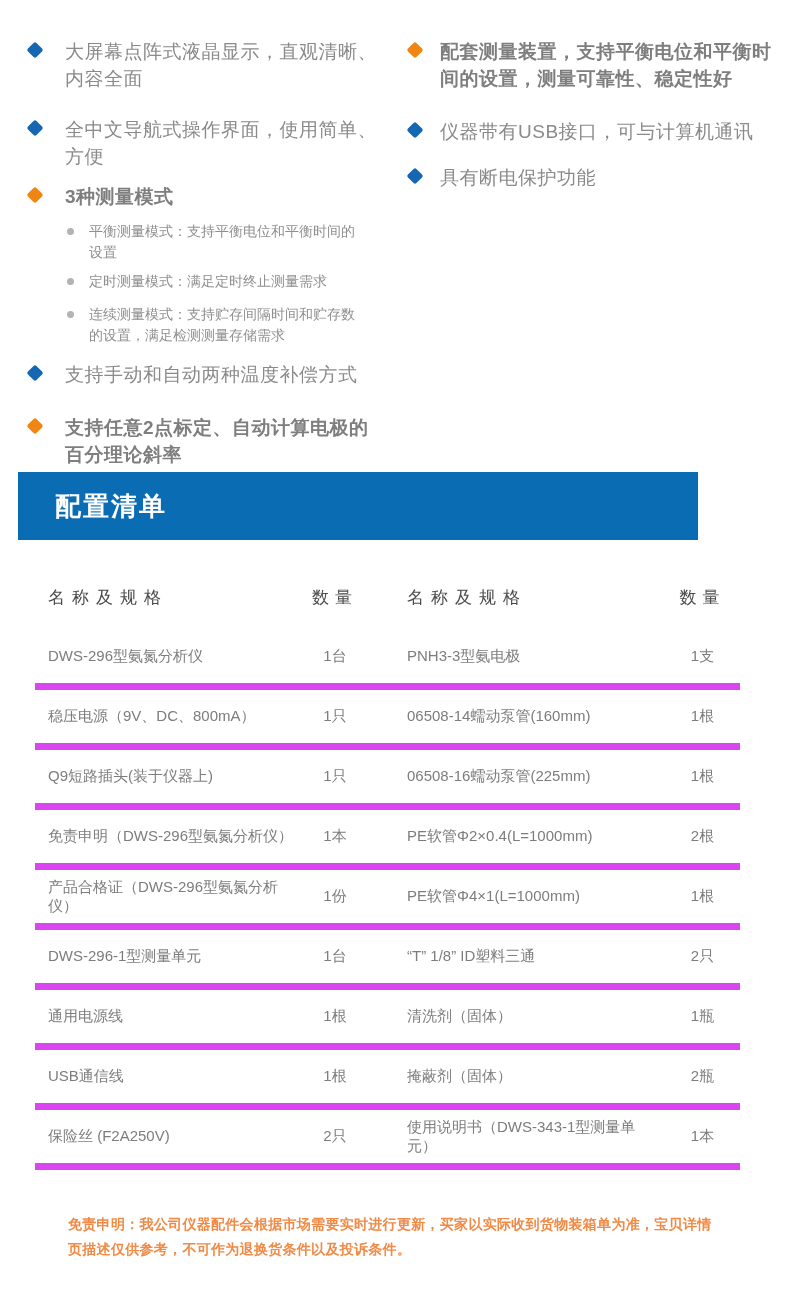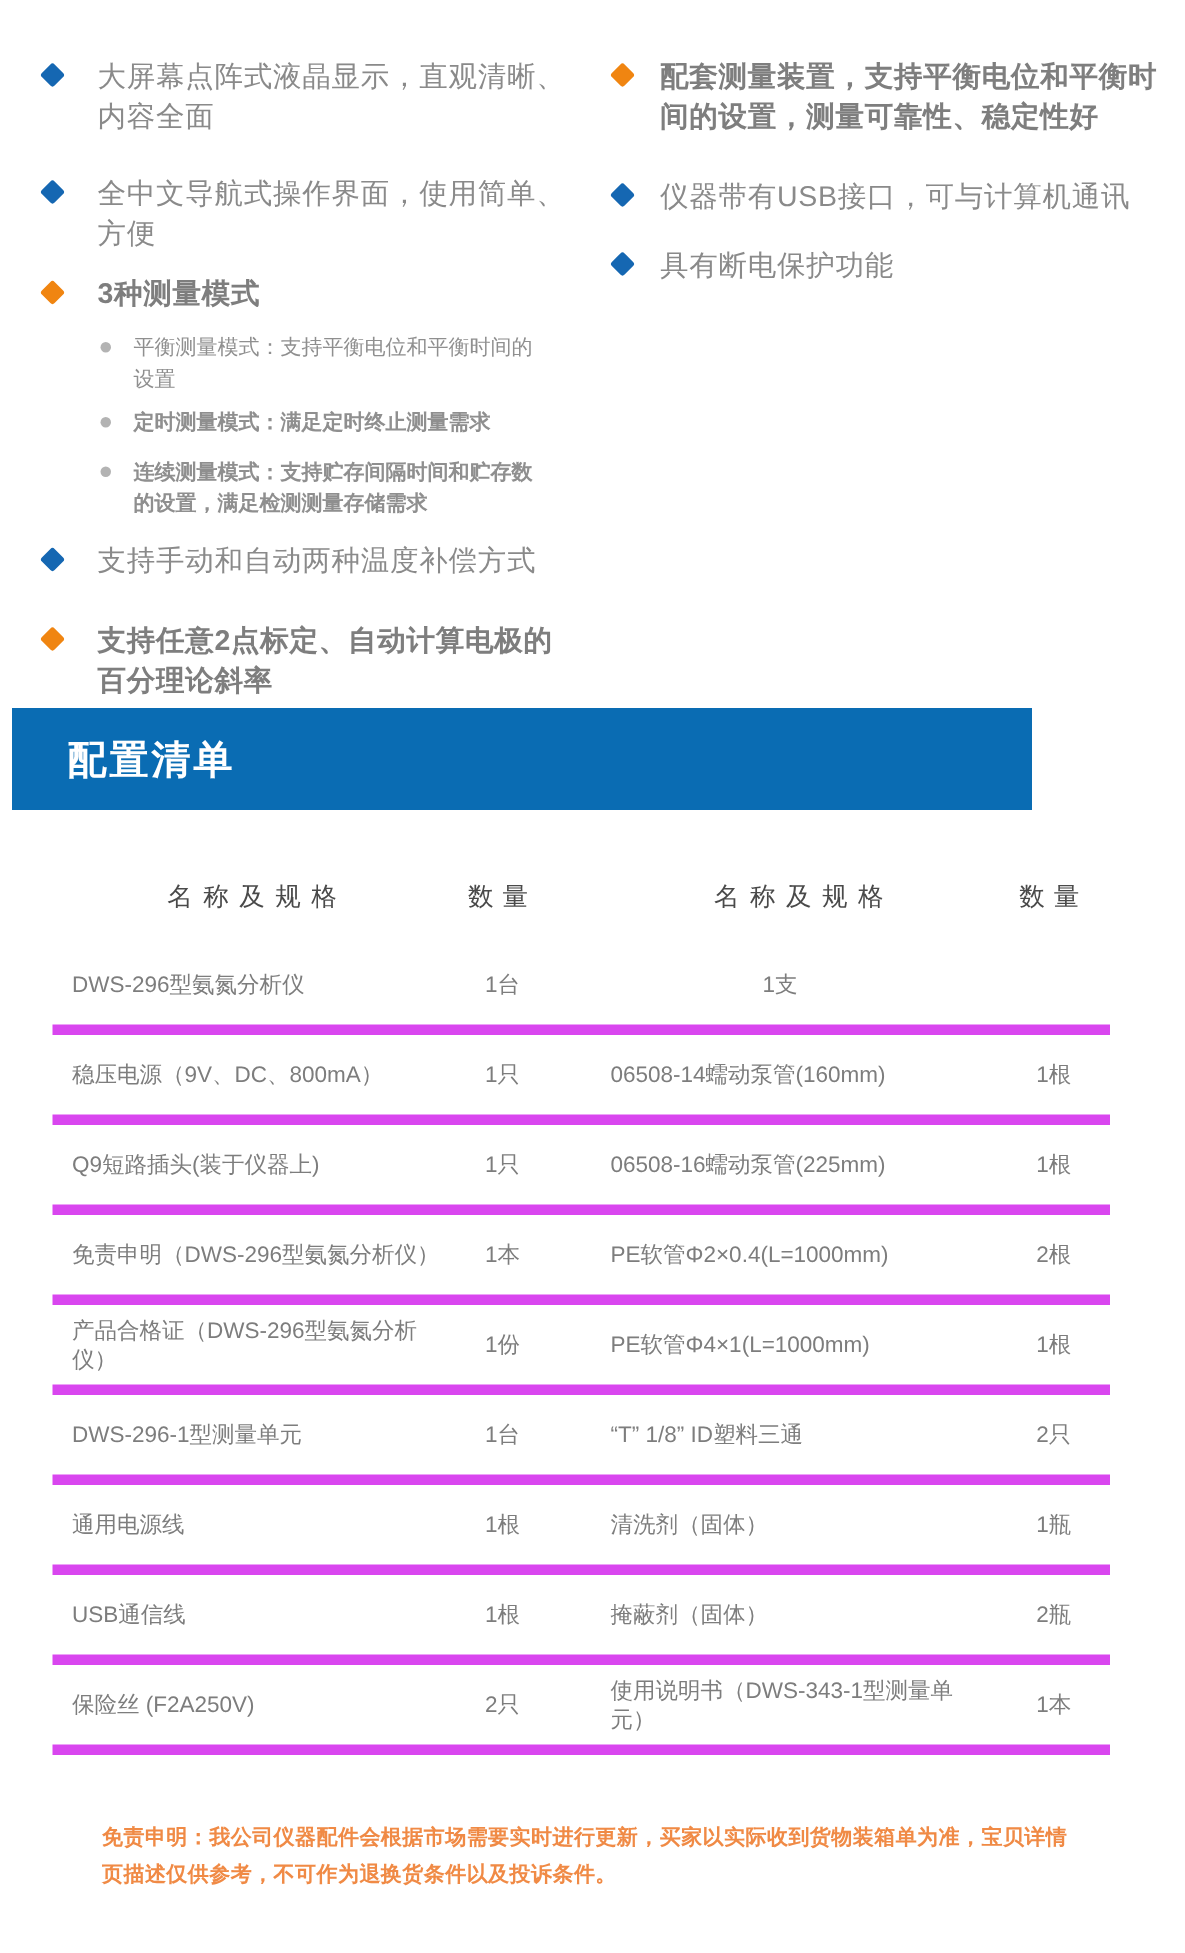--- a/index.html
+++ b/index.html
@@ -41,49 +41,48 @@
   .col-right .feat:nth-child(1){ margin-bottom:26px; }
   .col-right .feat:nth-child(2){ margin-bottom:19px; }
   .col-right .feat:nth-child(3){ margin-bottom:19px; }
   .col-right .feat:nth-child(4){ margin-bottom:38px; }
   .sub { margin-top:11px; }
   .sub-item {
     position:relative; padding-left:24px;
     font-size:14px; line-height:21px; color:#8f8f8f;
     max-width:300px;
   }
-  .sub-item + .sub-item { margin-top:8px;font-weight:bold; }
+  .sub-item + .sub-item { margin-top:8px; }
   .sub-item:nth-child(3) { margin-top:12px; }
   .dot {
     position:absolute; left:2px; top:7px;
     width:7px; height:7px; border-radius:50%;
     background:#b3b3b3;
   }
   
   .banner {
-    margin-left:8px; width:680px; height:68px;
+    margin-left:18px; width:680px; height:68px;
     background:var(--banner-blue);
     display:flex; align-items:center;
     padding-left:37px;
   }
   .banner-title {
     color:#fff; font-size:26px; font-weight:bold; letter-spacing:2px;
   }
   
   .cfg-table { margin:40px 45px 0 35px; width:705px; }
   .t-head, .t-row {
     display:grid;
     grid-template-columns:260px 80px 290px 75px;
     align-items:center;
   }
   .t-head { height:34px; margin-bottom:16px; }
   .h-cell {
     font-size:17px; color:#4a4a4a; letter-spacing:7px;
     white-space:nowrap;
-    text-align:center;
   }
   .h-name1 { padding-left:13px; }
   .h-name2 { padding-left:32px; }
   .h-qty { text-align:center; letter-spacing:6px; }
   .t-row { height:60px; border-bottom:7px solid #d946ef; }
   .c-cell { font-size:15px; color:#7d7d7d; }
   .c-name1 { padding-left:13px; }
   .c-name2 { padding-left:32px; }
   .c-qty { text-align:center; }
   
@@ -148,20 +147,21 @@
   <div class="t-head">
     <div class="h-cell h-name1">名称及规格</div>
     <div class="h-cell h-qty">数量</div>
     <div class="h-cell h-name2">名称及规格</div>
     <div class="h-cell h-qty">数量</div>
   </div>
   <div>
       <div class="t-row">
         <div class="c-cell c-name1">DWS-296型氨氮分析仪</div>
         <div class="c-cell c-qty">1台</div>
+        <div class="c-cell c-name2">PNH3-3型氨电极</div>
         <div class="c-cell c-qty">1支</div>
       </div>
       <div class="t-row">
         <div class="c-cell c-name1">稳压电源（9V、DC、800mA）</div>
         <div class="c-cell c-qty">1只</div>
         <div class="c-cell c-name2">06508-14蠕动泵管(160mm)</div>
         <div class="c-cell c-qty">1根</div>
       </div>
       <div class="t-row">
         <div class="c-cell c-name1">Q9短路插头(装于仪器上)</div>

